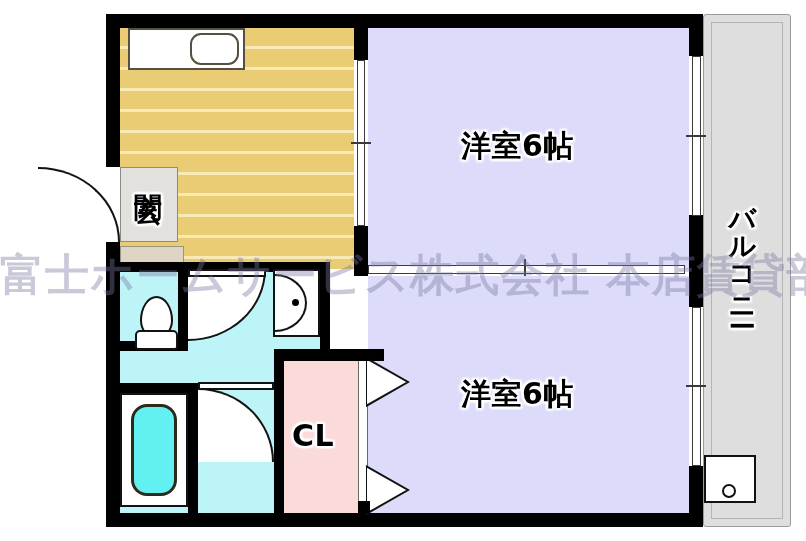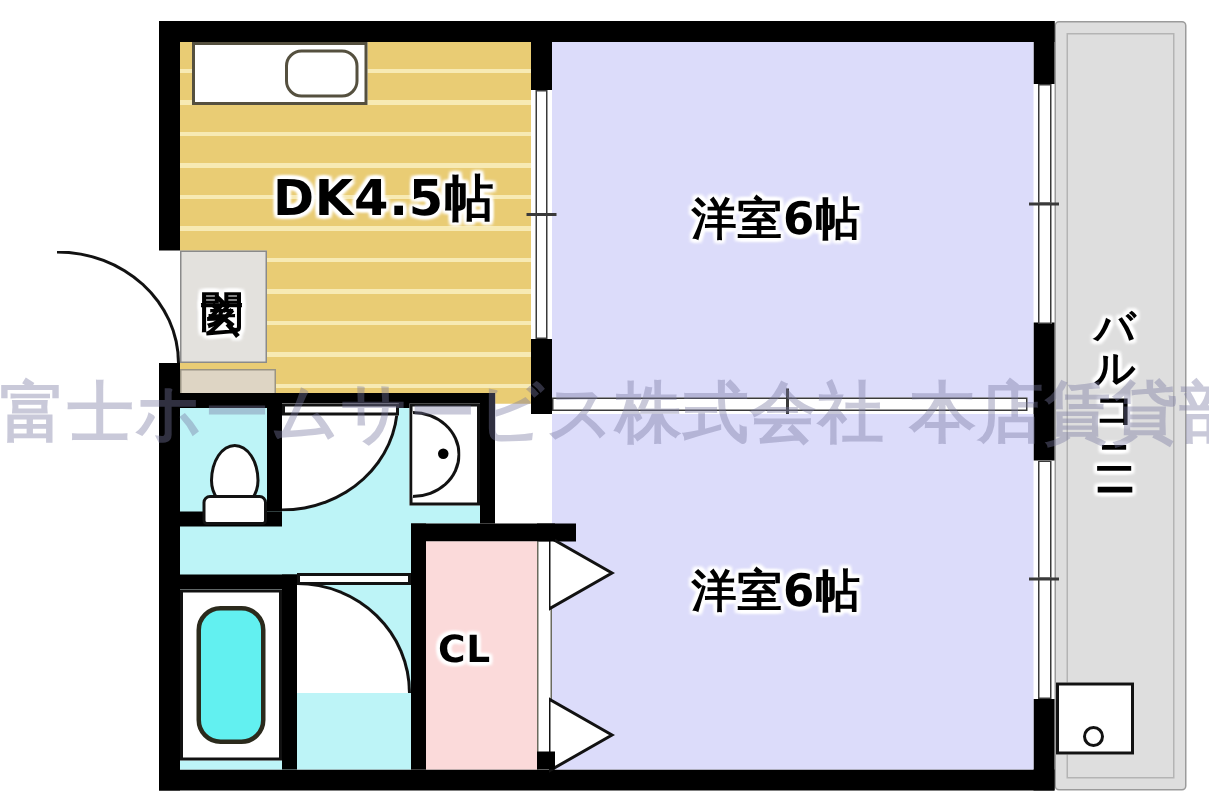--- a/index.html
+++ b/index.html
@@ -37,21 +37,21 @@
     color:#000000;
     font-weight:700;
     letter-spacing:0.5px;
     white-space:nowrap;
     text-shadow:
       2px 0 2px #fff, -2px 0 2px #fff, 0 2px 2px #fff, 0 -2px 2px #fff,
       2px 2px 2px #fff, -2px -2px 2px #fff, 2px -2px 2px #fff, -2px 2px 2px #fff;
   }
   .lbl-dk{font-size:33px;}
   .lbl-room{font-size:30px;}
-  .lbl-cl{font-size:25px;}
+  .lbl-cl{font-size:30px;}
   .lbl-genkan{
     font-size:28px;
     writing-mode:vertical-rl;
     text-orientation:upright;
     line-height:1.02;
   }
   .lbl-balcony{
     font-size:27px;
     writing-mode:vertical-rl;
     text-orientation:upright;
@@ -158,21 +158,20 @@
 
   <div class="abs wall" style="left:106px;top:513px;width:597px;height:14px;"></div>
 
   <div class="abs wall" style="left:106px;top:14px;width:14px;height:513px;"></div>
 
   <div class="abs wall" style="left:689px;top:14px;width:14px;height:42px;"></div>
   <div class="abs wall" style="left:689px;top:215px;width:14px;height:92px;"></div>
   <div class="abs wall" style="left:689px;top:466px;width:14px;height:61px;"></div>
 
   <div class="abs floor-dk" style="left:120px;top:28px;width:234px;height:241px;"></div>
-  <div class="lbl lbl-dk" style="left:182px;top:110px;">DK4.5帖</div>
 
   <div class="abs kitchen-counter" style="left:128px;top:28px;width:117px;height:42px;"></div>
   <div class="abs sink-basin" style="left:190px;top:33px;width:49px;height:32px;"></div>
 
   <div class="abs floor-genkan" style="left:120px;top:167px;width:58px;height:75px;border:1px solid #8a8a8a;"></div>
   <div class="lbl lbl-genkan" style="left:133px;top:172px;">玄関</div>
 
   <div class="abs floor-genkan-step" style="left:120px;top:246px;width:64px;height:22px;border:1px solid #9a9483;"></div>
 
   <div class="abs floor-white" style="left:106px;top:167px;width:14px;height:75px;"></div>

